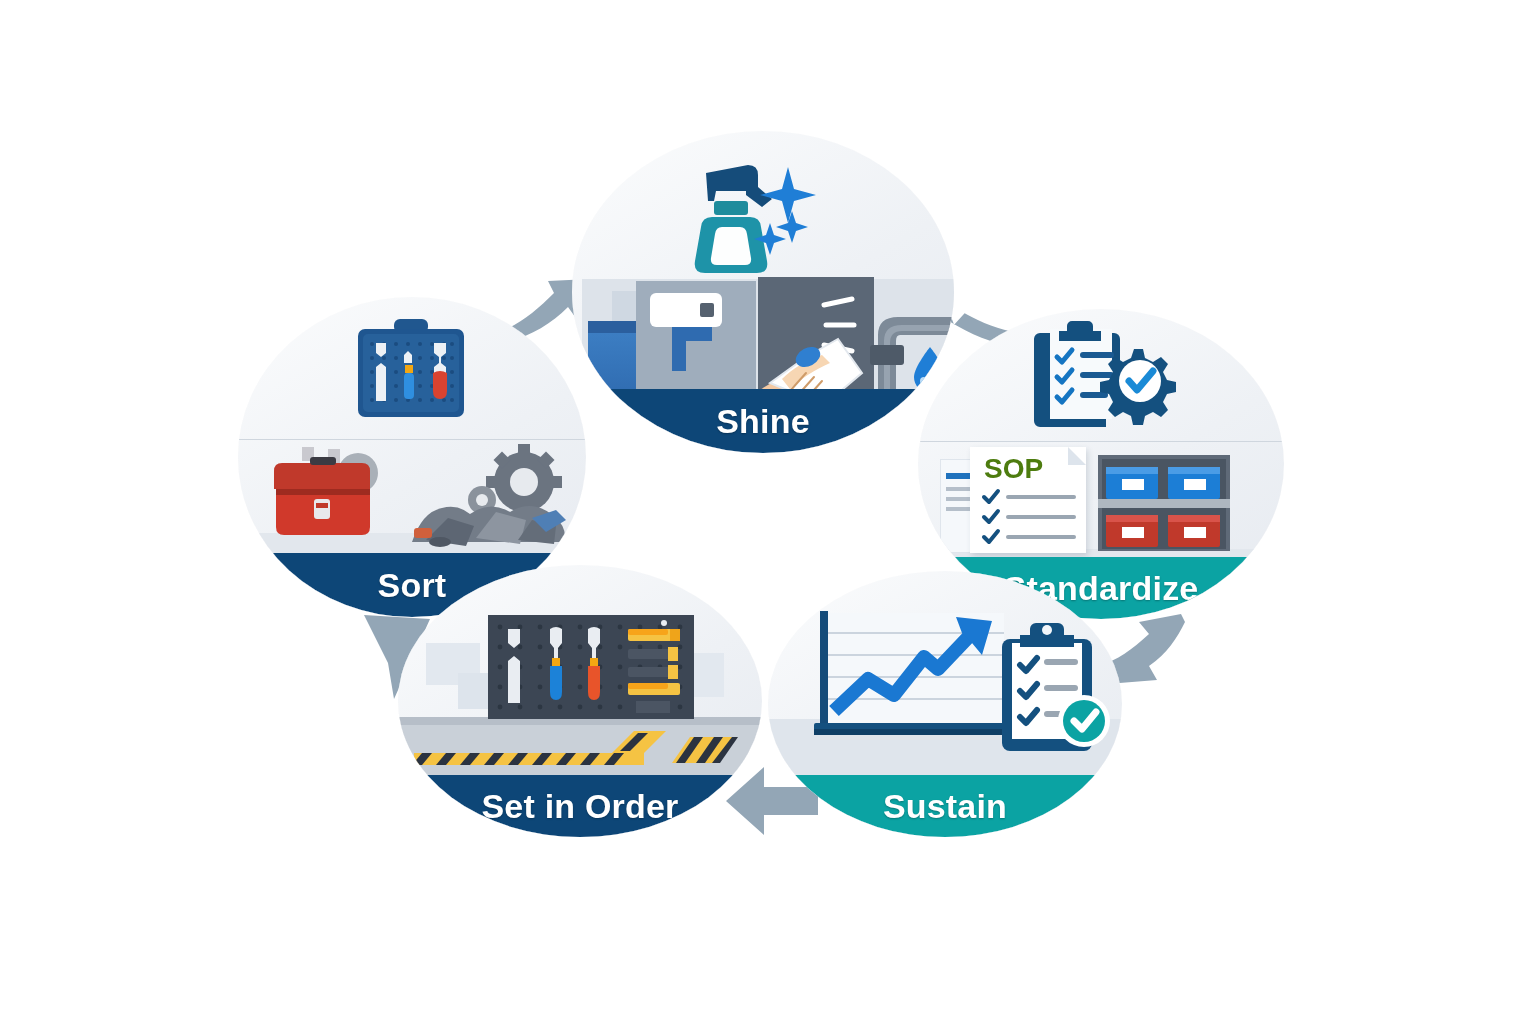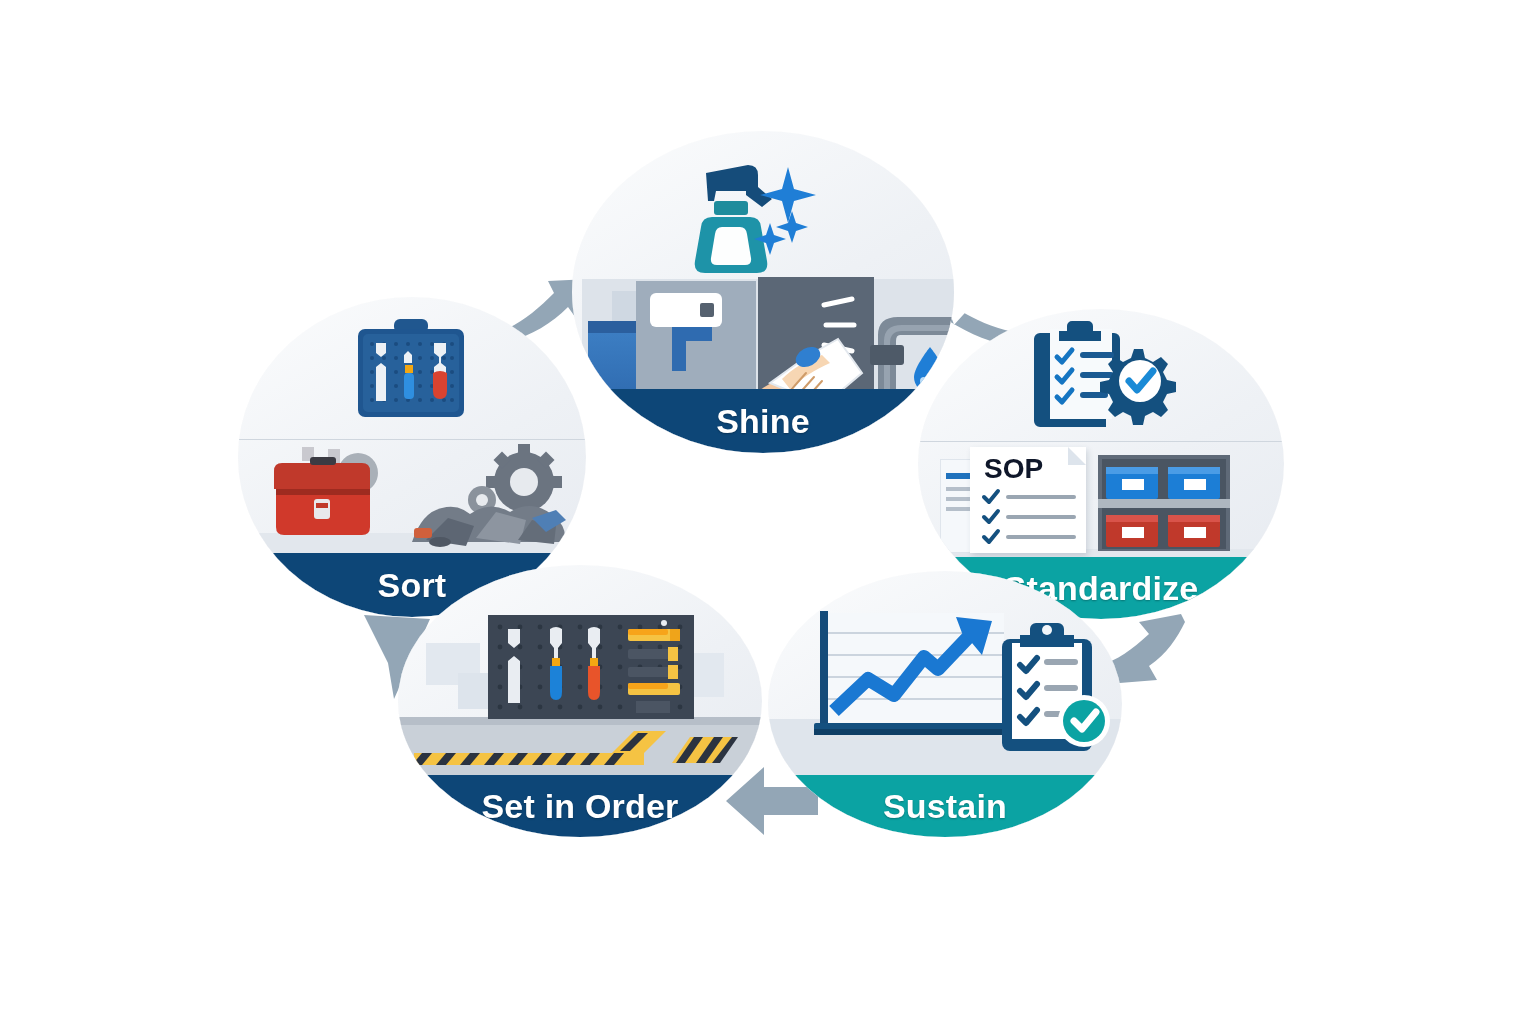--- a/index.html
+++ b/index.html
@@ -245,21 +245,21 @@
       <rect x="2" y="4" width="26" height="6" fill="#1f72bd"></rect>
       <g fill="#b5bfca">
           <rect x="2" y="18" width="30" height="4"></rect>
           <rect x="2" y="28" width="30" height="4"></rect>
           <rect x="2" y="38" width="24" height="4"></rect>
         </g>
     </svg>
 
     <div class="sh" style="left:52px;top:138px;width:116px;height:106px;background:#ffffff;box-shadow:2px 3px 6px rgba(40,60,90,.16);"></div>
     <div class="sh" style="left:150px;top:138px;width:18px;height:18px;background:#dde4ec;clip-path:polygon(0 0,100% 100%,0 100%);"></div>
-    <div class="sh" style="left:66px;top:144px;width:90px;color:#0f172a;font-size:28px;font-weight:bold;">SOP</div>
+    <div class="sh" style="left:66px;top:144px;width:90px;color:#4d7c0f;font-size:28px;font-weight:bold;">SOP</div>
     <svg class="sh" style="left:62px;top:176px;width:102px;height:62px;" viewBox="0 0 102 62">
       <g stroke="#14507f" stroke-width="4" fill="none" stroke-linecap="round" stroke-linejoin="round">
         <path d="M4 12 l5 5 l9 -11"></path>
           <path d="M4 32 l5 5 l9 -11"></path>
           <path d="M4 52 l5 5 l9 -11"></path>
       </g>
       <g fill="#9aa6b2">
           <rect x="26" y="10" width="70" height="4" rx="2"></rect>
           <rect x="26" y="30" width="70" height="4" rx="2"></rect>
           <rect x="26" y="50" width="70" height="4" rx="2"></rect>

